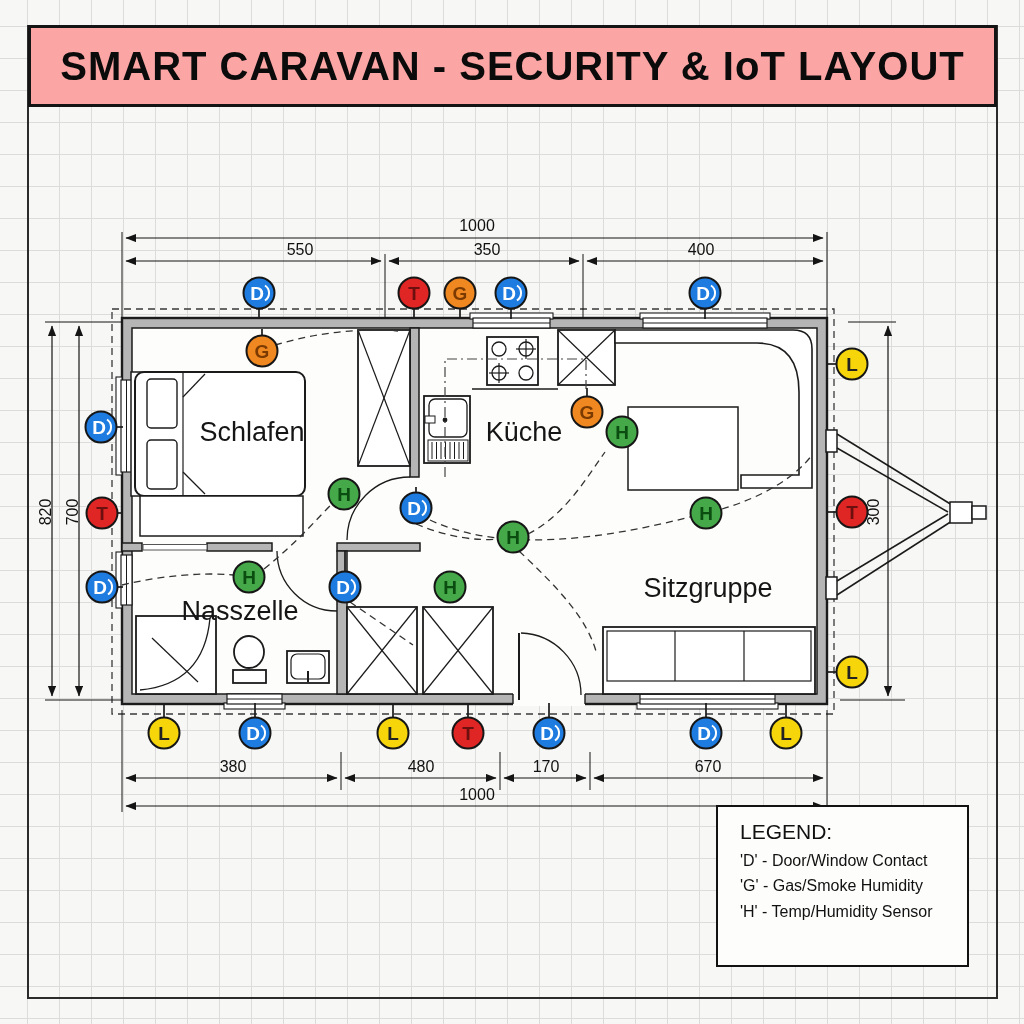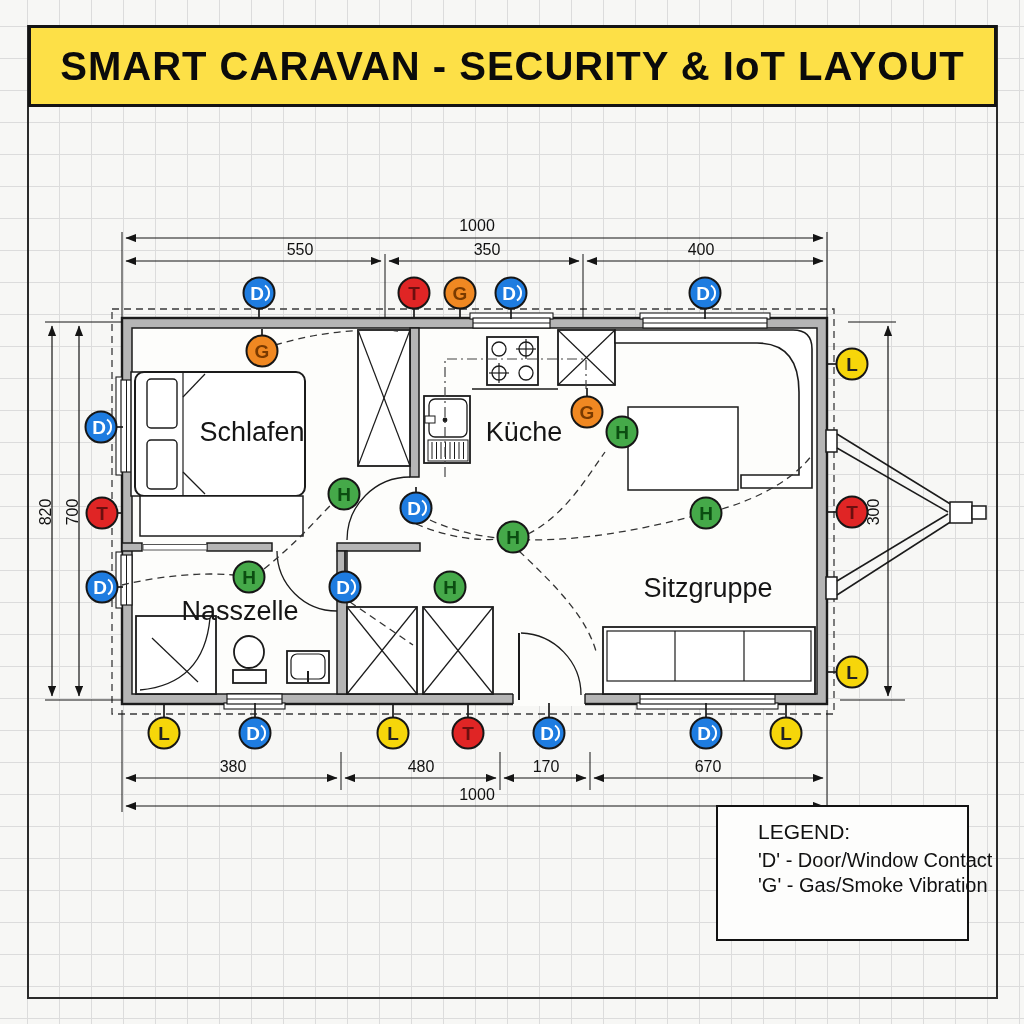--- a/index.html
+++ b/index.html
@@ -6,30 +6,30 @@
   body{width:1024px;height:1024px;position:relative;overflow:hidden;
        font-family:"Liberation Sans", sans-serif;
        background:#f7f7f5;
        background-image:
          linear-gradient(#dcdcdc 1px, transparent 1px),
          linear-gradient(90deg,#dcdcdc 1px, transparent 1px);
        background-size:32px 32px;background-position:-5px -6px;}
   .frame{position:absolute;left:27px;top:25px;width:967px;height:970px;
          border:2px solid #2b2b2b;background:transparent;}
   .titlebox{position:absolute;left:28px;top:25px;width:963px;height:76px;
-         border:3px solid #141414;background:#fde047;display:flex;
+         border:3px solid #141414;background:#fca5a5;display:flex;
          align-items:center;justify-content:center;}
   .titlebox h1{margin:0;font-size:40px;font-weight:bold;color:#0b0b0b;
          letter-spacing:1px;white-space:nowrap;}
   svg.plan{position:absolute;left:0;top:0;}
-  .legendbox{position:absolute;left:716px;top:805px;width:253px;height:136px;
+  .legendbox{position:absolute;left:716px;top:805px;width:253px;height:162px;
          border:2px solid #121212;background:#fdfdfc;box-sizing:border-box;
-         padding:12px 0 0 40px;color:#111;}
+         padding:12px 0 0 22px;color:#111;}
   .legendbox .lg-head{font-size:21px;margin:0 0 3px 0;font-weight:normal;}
-  .legendbox p{margin:0;font-size:20px;line-height:25.5px;white-space:nowrap;}
+  .legendbox p{margin:0;font-size:16px;line-height:25.5px;white-space:nowrap;}
 </style>
 </head>
 <body>
 
 <div class="frame"></div>
 
 <div class="titlebox">
   <h1>SMART CARAVAN - SECURITY &amp; IoT LAYOUT</h1>
 </div>
 
@@ -386,14 +386,15 @@
       <g>
         <circle cx="450" cy="587" r="15.5" fill="#45a949" stroke="#161616" stroke-width="2"></circle>
         <text x="450" y="587" dy="6.5" text-anchor="middle" font-family="Liberation Sans, sans-serif" font-size="19" font-weight="bold" fill="#0b4d11">H</text>
       </g>
     </g>
 </svg>
 
 <div class="legendbox">
   <p class="lg-head">LEGEND:</p>
   <p>'D' - Door/Window Contact</p>
-  <p>'G' - Gas/Smoke Vibration</p>
+  <p>'G' - Gas/Smoke Humidity</p>
+  <p>'H' - Temp/Humidity Sensor</p>
 </div>
 
 </body></html>

